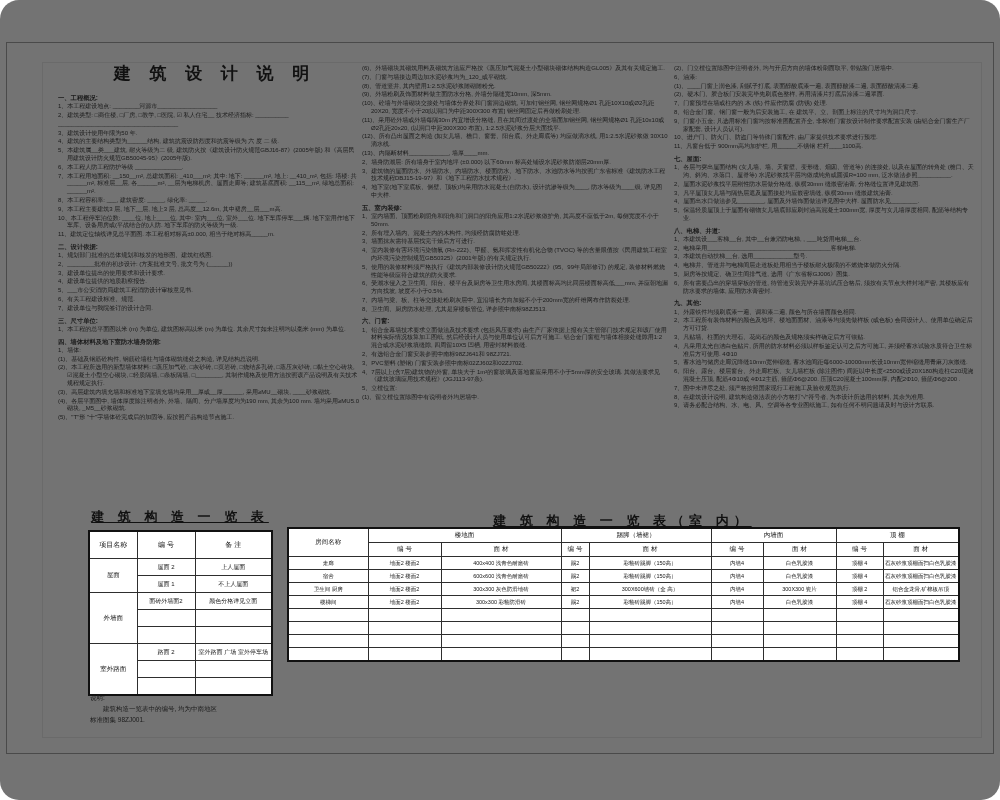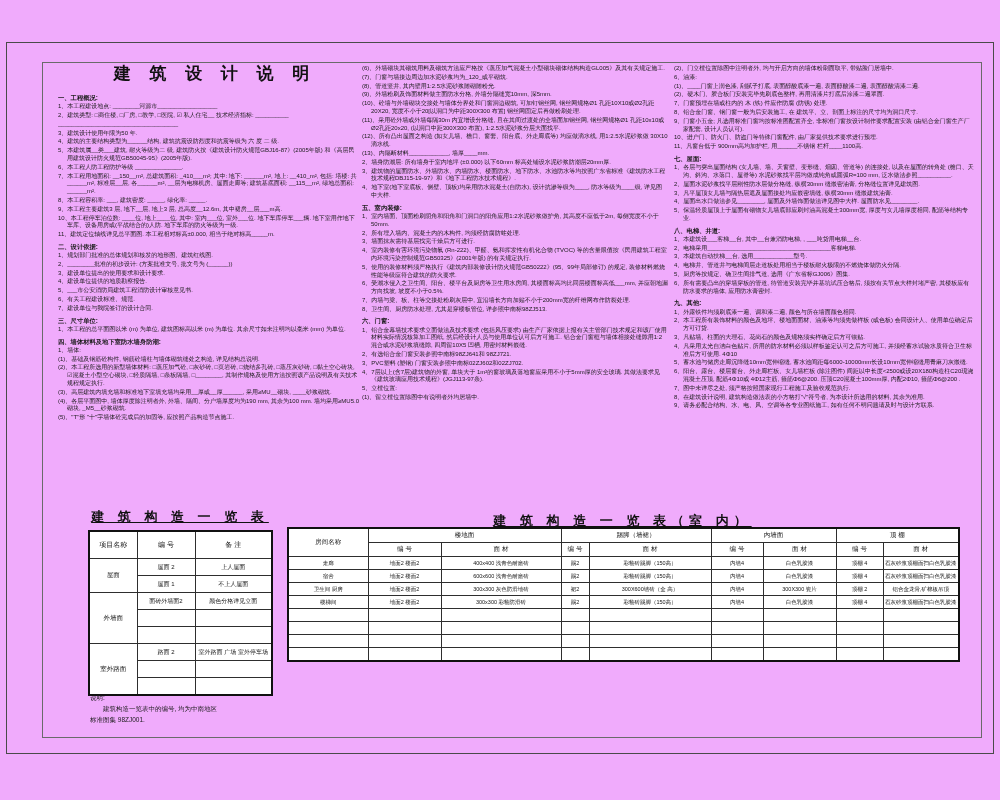--- a/index.html
+++ b/index.html
@@ -1,17 +1,17 @@
 <!DOCTYPE html>
 <html><head>
 <meta charset="utf-8">
 <style>
   html,body{margin:0;padding:0;background:#fff;}
-  .sheet{position:relative;width:1000px;height:800px;background:#f0abfc;overflow:hidden;
-         font-family:"Liberation Sans","DejaVu Sans",sans-serif;color:#1c1c1c;}
+  .sheet{position:relative;width:1000px;height:800px;background:#737373;overflow:hidden;
+         font-family:"Liberation Sans","DejaVu Sans",sans-serif;color:#1c1c1c;border-radius:19px;}
   .frame{position:absolute;pointer-events:none;}
   .frame.outer{left:6px;top:42px;width:986px;height:710px;border:1px solid #4a4a4a;}
   .frame.inner{left:42px;top:62px;width:938px;height:674px;border:1px solid #6a6a6a;}
   .main-title{position:absolute;left:70px;top:62px;width:290px;text-align:center;
               font-size:17px;font-weight:bold;letter-spacing:7px;color:#111;}
   .notes-col{position:absolute;font-size:6px;line-height:1.3;overflow:hidden;color:#1b1b1b;}
   .sec{font-size:6.3px;font-weight:bold;margin-top:4px;}
   .ln{padding-left:9px;text-indent:-9px;margin-top:1px;}
   .tbl-title{position:absolute;font-weight:bold;color:#111;text-align:center;letter-spacing:5px;font-size:13px;text-decoration:underline;}
   .left-tbl-title{left:88px;top:508px;width:184px;}

